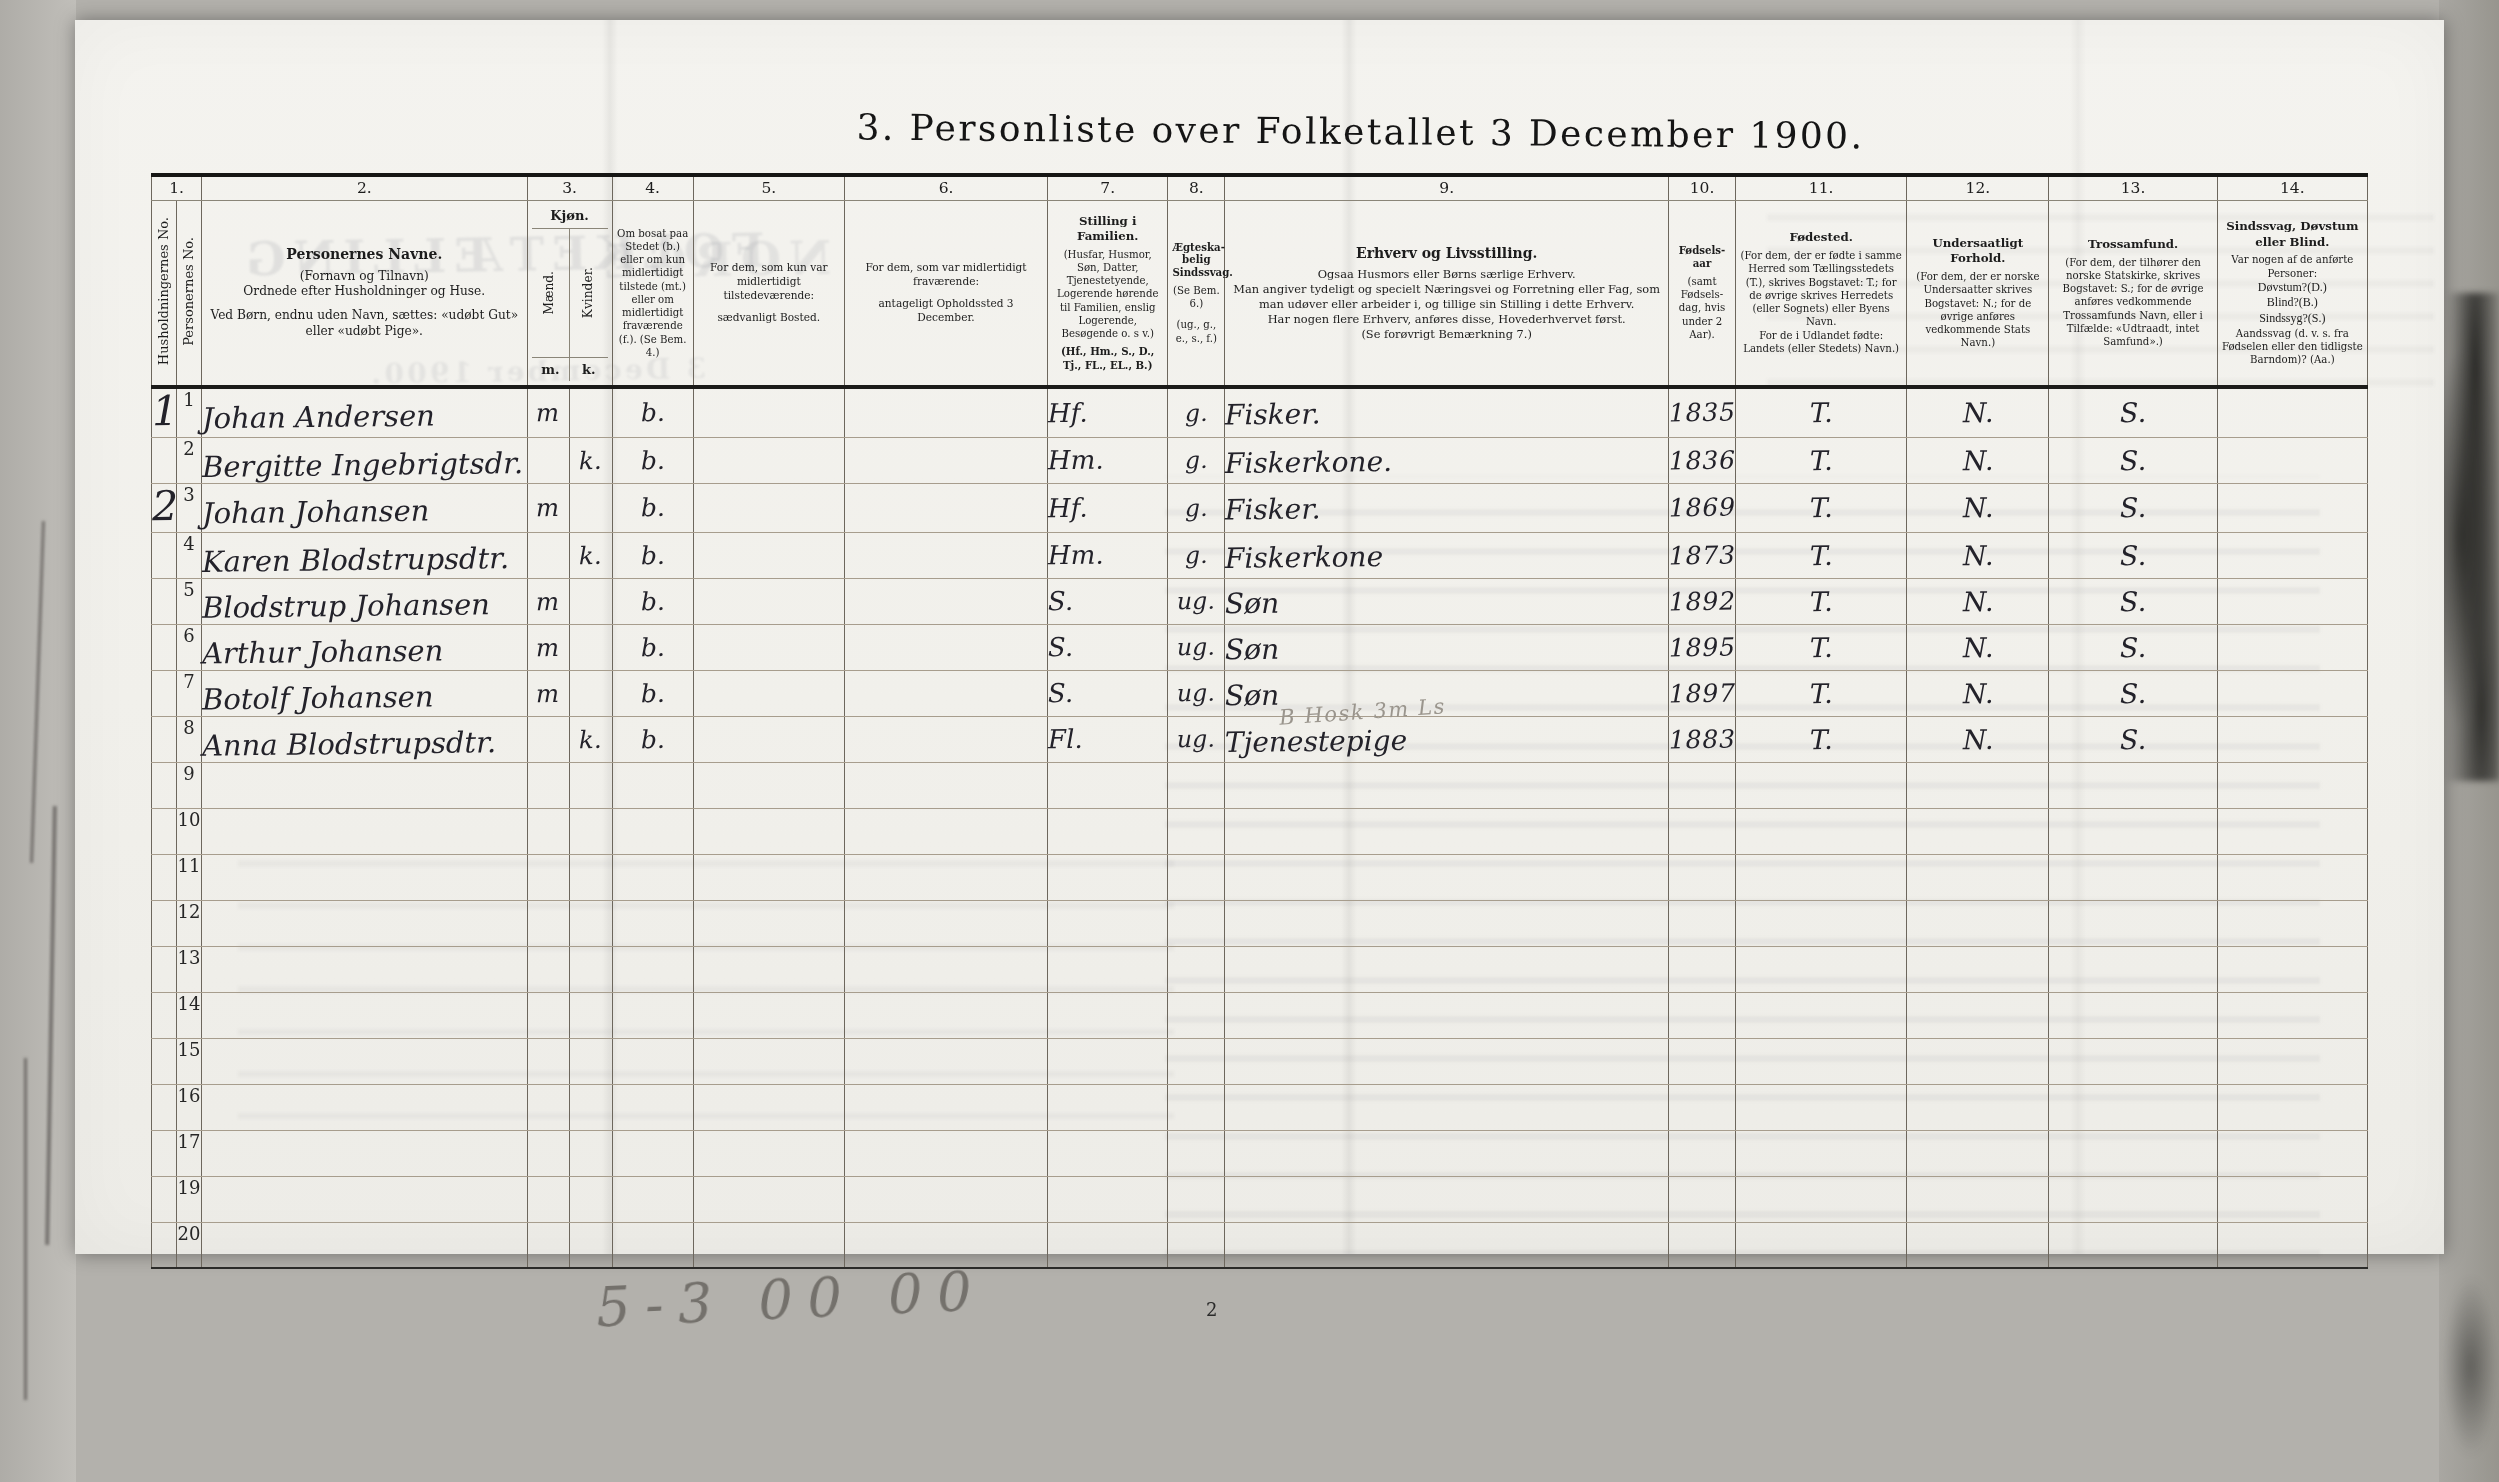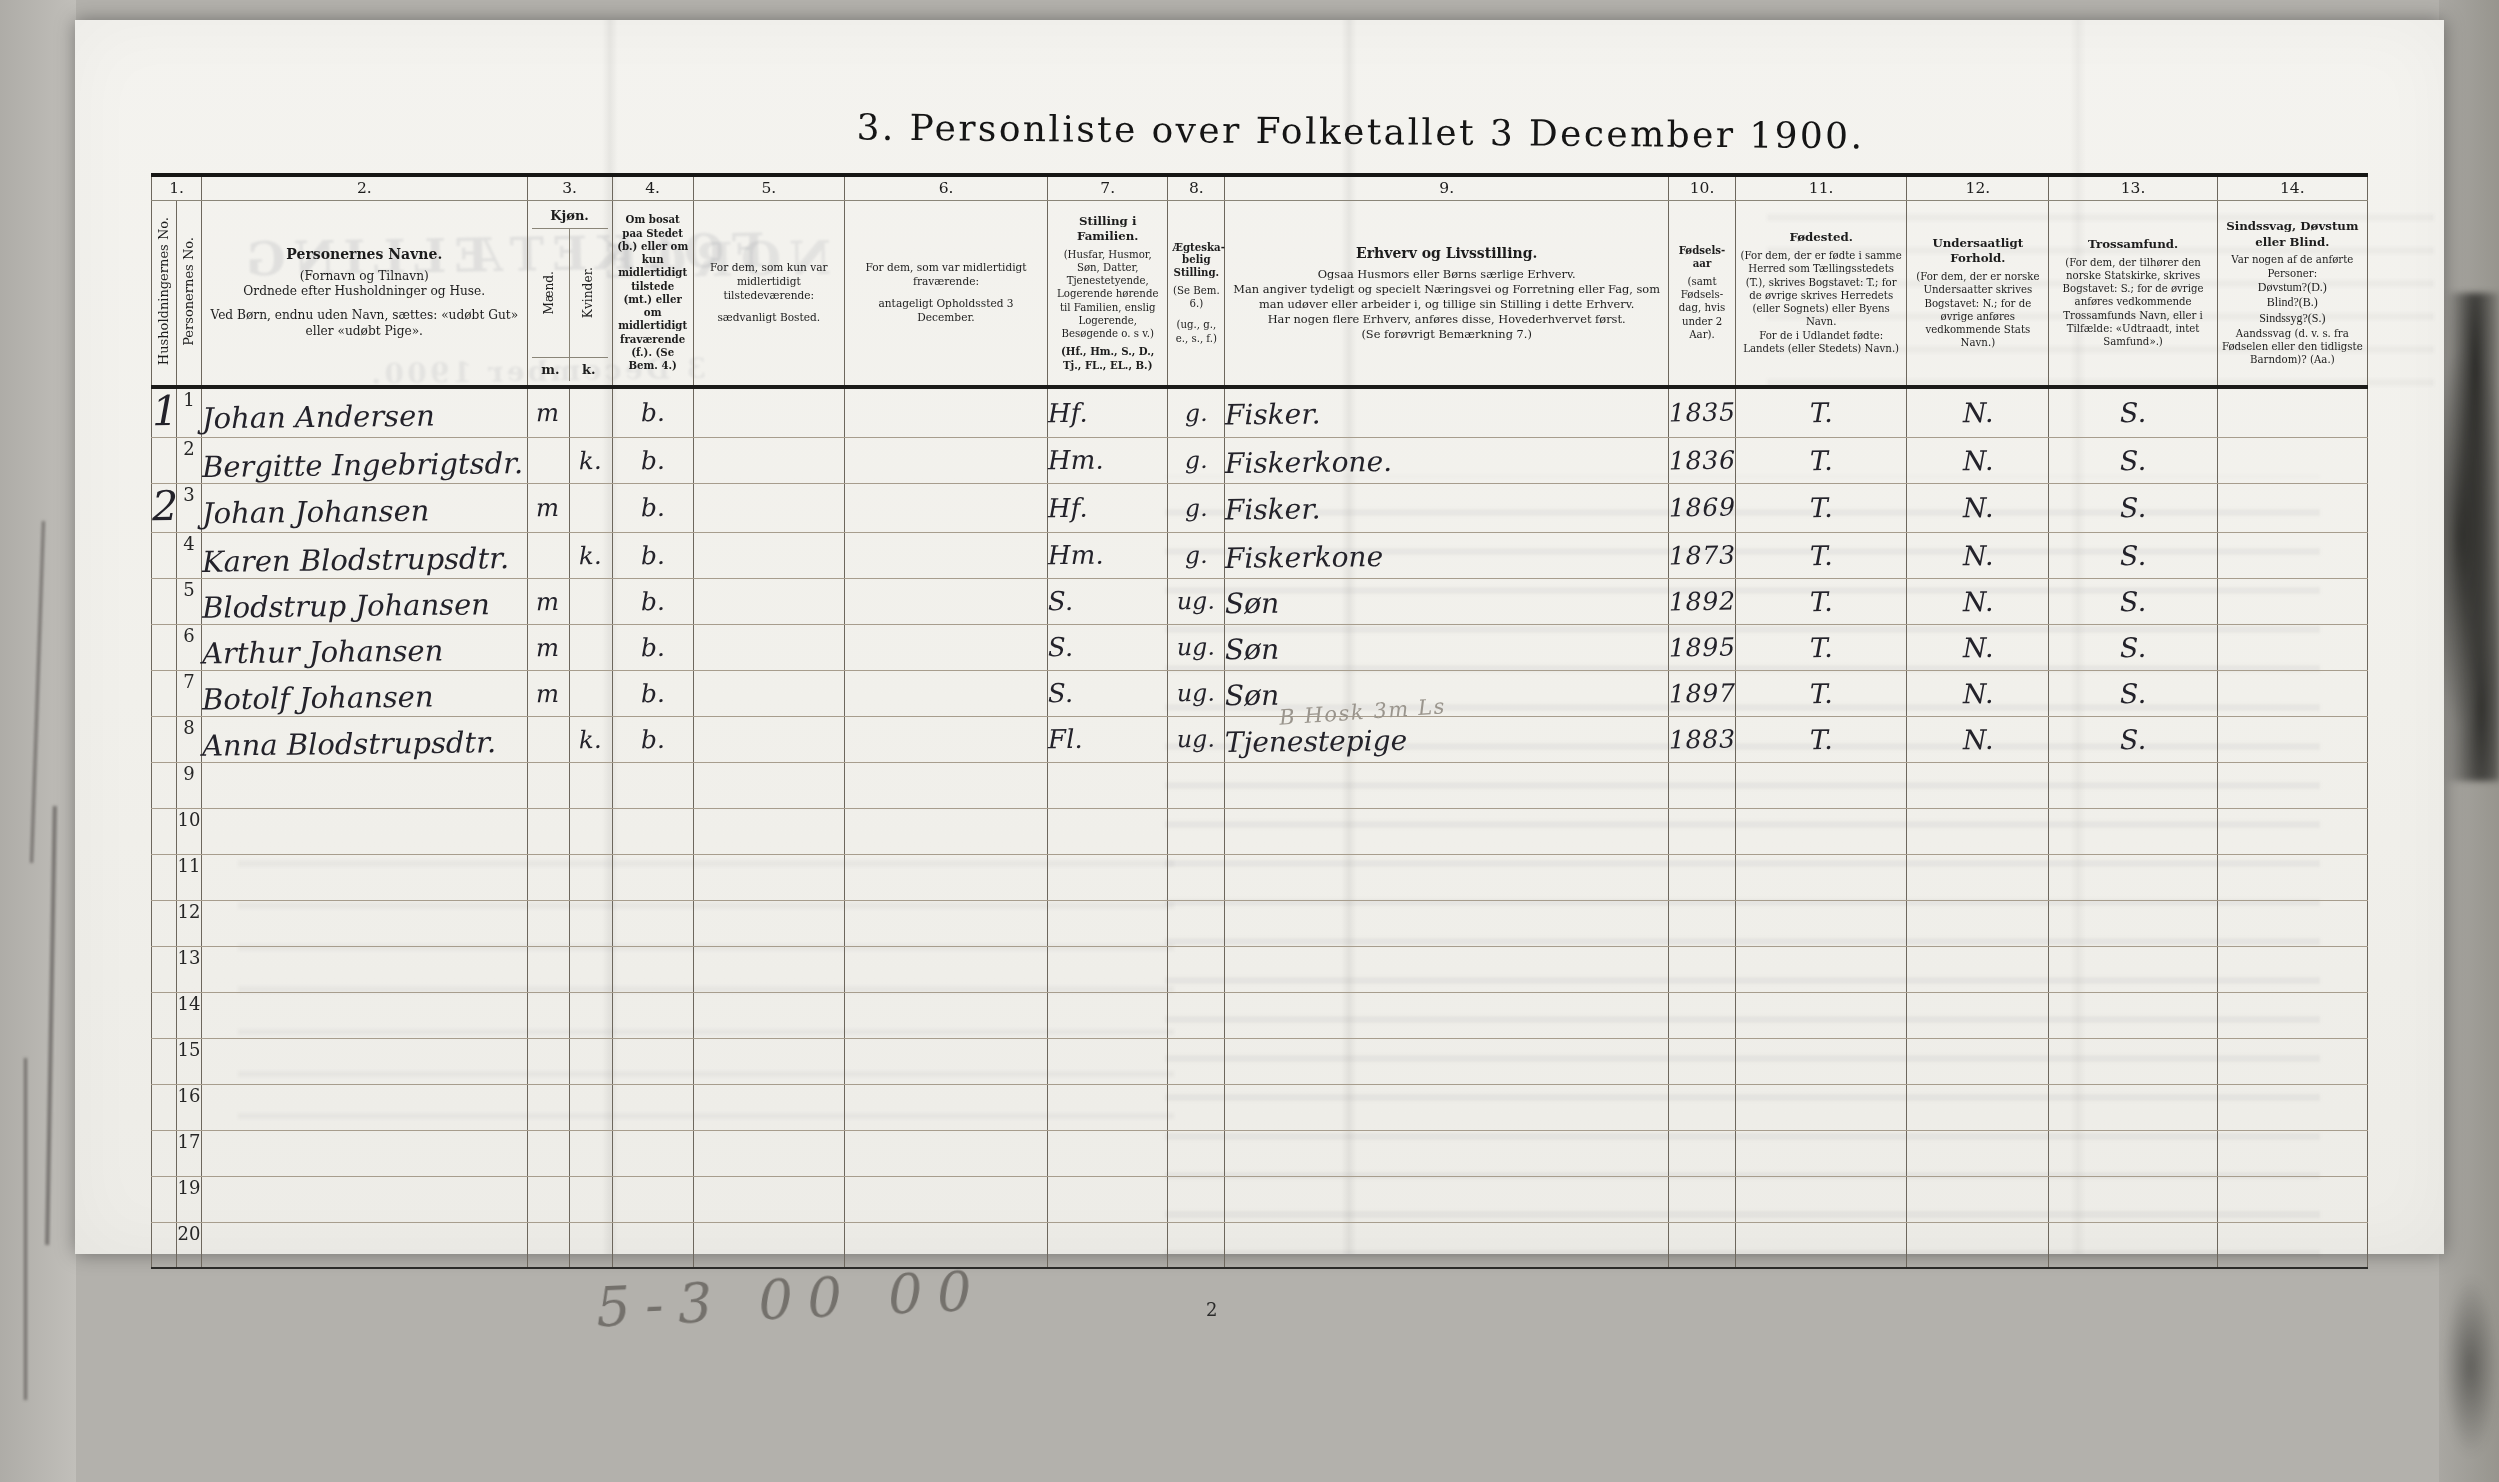--- a/index.html
+++ b/index.html
@@ -189,39 +189,39 @@
               <div class="kh">
                 <div class="kh-v">
                     <span>Kvinder.</span>
                   </div>
                 <div class="kh-ab">k.</div>
               </div>
             </div>
           </div>
         </th>
         <th>
-            <div class="small" style="font-weight:bold">Om bosat paa Stedet (b.) eller om kun midlertidigt tilstede (mt.) eller om midlertidigt fraværende (f.). (Se Bem. 4.)</div>
+            <div class="small" style="font-weight:normal">Om bosat paa Stedet (b.) eller om kun midlertidigt tilstede (mt.) eller om midlertidigt fraværende (f.). (Se Bem. 4.)</div>
           </th>
         <th>
           <div class="mb10">For dem, som kun var midlertidigt tilstedeværende:</div>
           <div>sædvanligt Bosted.</div>
         </th>
         <th>
           <div class="mb10">For dem, som var midlertidigt fraværende:</div>
           <div>antageligt Opholdssted 3 December.</div>
         </th>
         <th>
           <div class="h-title-sm">Stilling i Familien.</div>
           <div class="small">(Husfar, Husmor, Søn, Datter, Tjenestetyende, Logerende hørende til Familien, enslig Logerende, Besøgende o. s v.)</div>
           <div class="small mt6" style="font-weight:bold">(Hf., Hm., S., D., Tj., FL., EL., B.)</div>
         </th>
         <th>
           <div class="b8">Ægteska-</div>
           <div class="b8">belig</div>
-          <div class="b8">Stilling.</div>
+          <div class="b8">Sindssvag.</div>
           <div class="small mt6">(Se Bem. 6.)</div>
           <div class="small mt10">(ug., g., e., s., f.)</div>
         </th>
         <th style="font-size:11.4px;">
           <div class="h-title">Erhverv og Livsstilling.</div>
           <div>Ogsaa Husmors eller Børns særlige Erhverv.</div>
           <div>Man angiver tydeligt og specielt Næringsvei og Forretning eller Fag, som man udøver eller arbeider i, og tillige sin Stilling i dette Erhverv.</div>
           <div>Har nogen flere Erhverv, anføres disse, Hovederhvervet først.</div>
           <div>(Se forøvrigt Bemærkning 7.)</div>
         </th>

